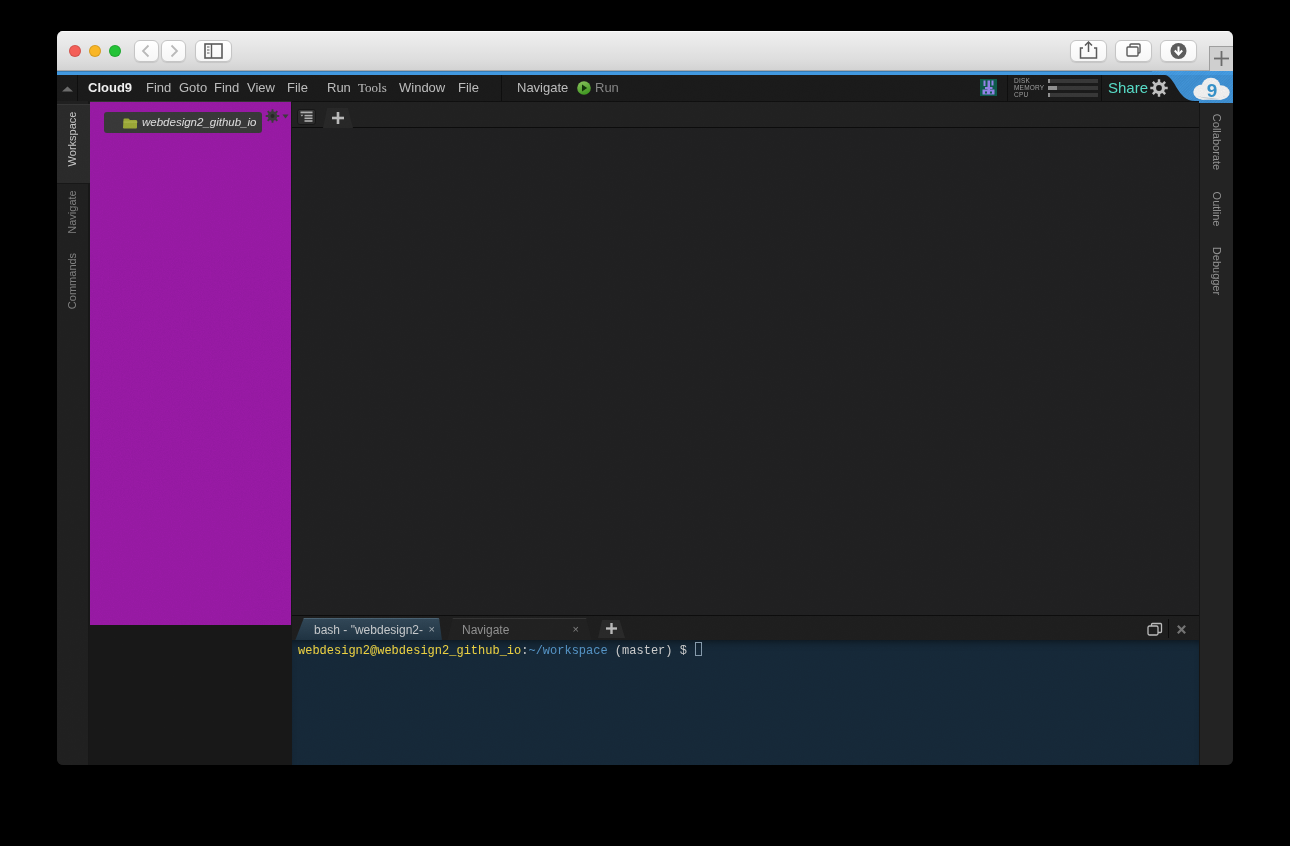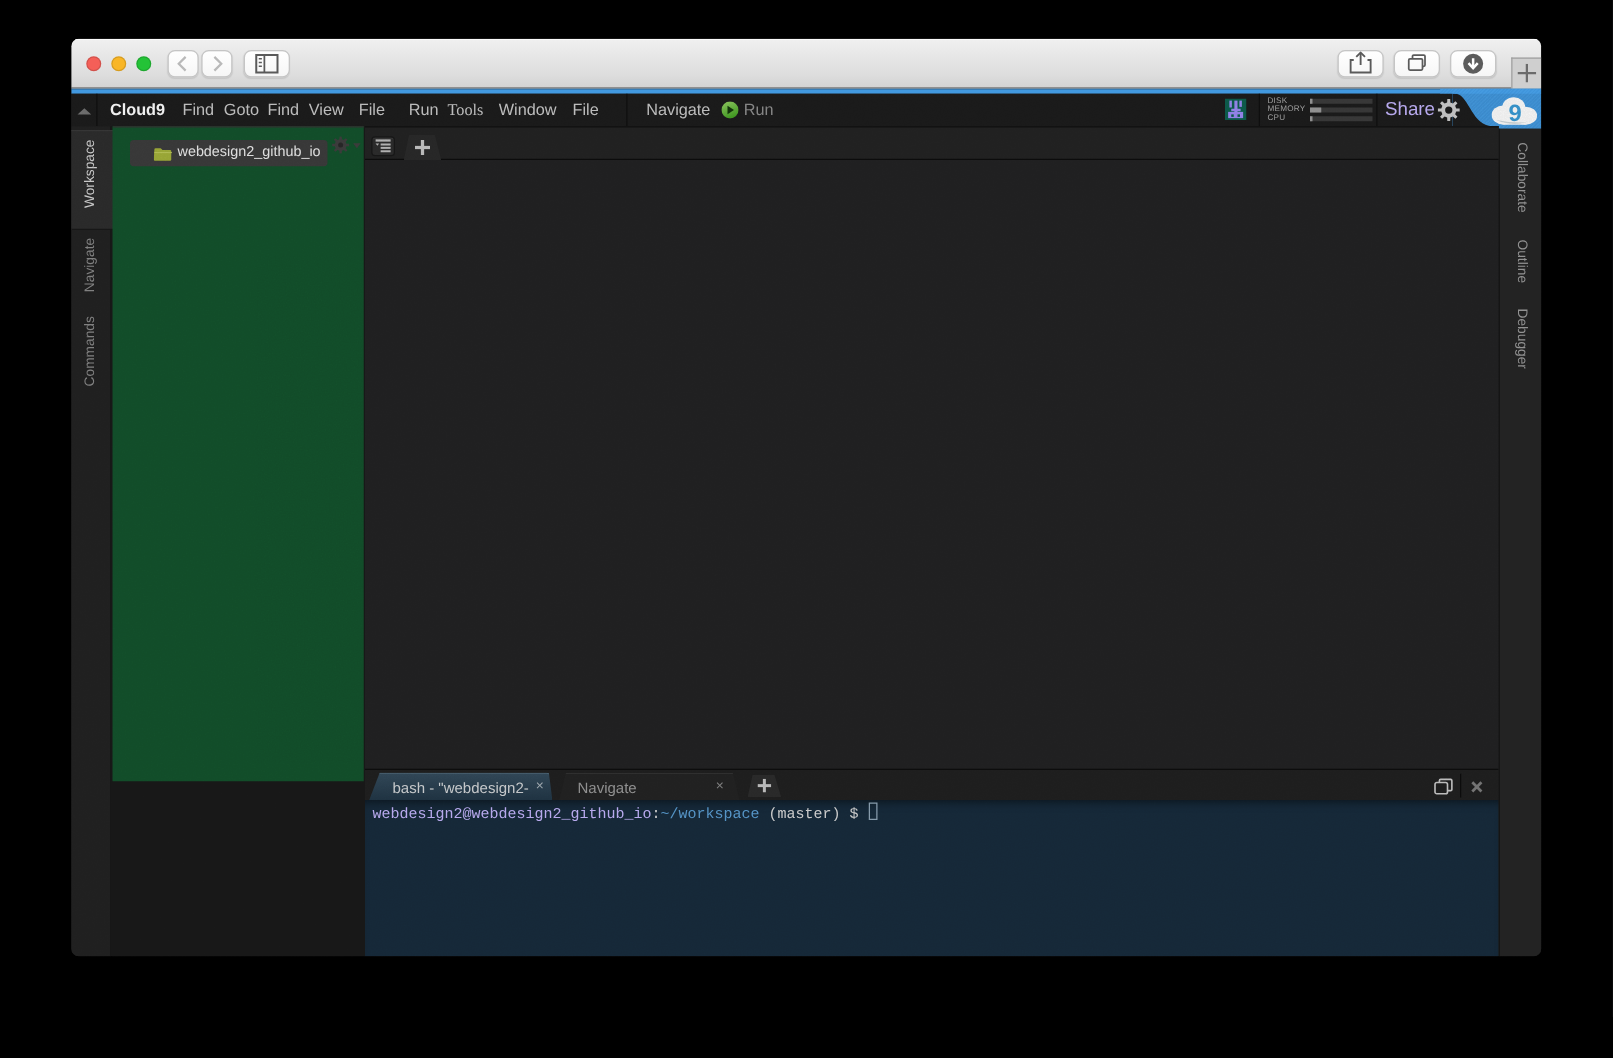--- a/index.html
+++ b/index.html
@@ -17,21 +17,21 @@
   #bluestrip{position:absolute;left:0;top:40px;width:1176px;height:4px;background:#4299e0;box-shadow:inset 0 1px 0 rgba(0,0,0,0.18);}
   #blueband{position:absolute;left:1095px;top:40px;width:81px;height:32px;background:#4299e0;background-image:repeating-linear-gradient(135deg,rgba(20,60,110,0.04) 0 1px,rgba(255,255,255,0.015) 1px 2px);}
   #menubar{position:absolute;left:0;top:44px;width:1113px;height:26px;background:#1d1d1d;color:#c9c9c9;font-size:13px;}
   .mitem{position:absolute;top:5px;}
   .mdiv{position:absolute;top:0;width:1px;height:26px;background:#101010;}
   
   #lstrip{position:absolute;left:0;top:70px;width:32px;height:664px;background:#232323;border-right:1px solid #191919;}
   .vrot{position:absolute;color:#8a8a8a;font-size:11px;white-space:nowrap;transform:translate(-50%,-50%) rotate(-90deg);}
   .vrotR{position:absolute;color:#929292;font-size:11px;white-space:nowrap;transform:translate(-50%,-50%) rotate(90deg);}
   
-  #tree{position:absolute;left:33px;top:70px;width:201px;height:524px;background:#14532d;box-shadow:inset 0 1px 0 #343434;}
+  #tree{position:absolute;left:33px;top:70px;width:201px;height:524px;background:#a21caf;box-shadow:inset 0 1px 0 #343434;font-style:italic;}
   #treerow{position:absolute;left:14px;top:11px;width:158px;height:21px;background:#3d3d3d;border-radius:3px;color:#ededed;font-size:11.5px;line-height:21px;}
   
   #edcol{position:absolute;left:235px;top:70px;width:907px;height:664px;background:#232324;}
   #edtabs{position:absolute;left:0;top:0;width:907px;height:27px;background:#242424;border-top:1px solid #111;border-bottom:1px solid #0d0d0d;}
   #termtabs{position:absolute;left:0;top:514px;width:907px;height:25px;background:#212121;border-top:1px solid #0e0e0e;}
   #term{position:absolute;left:0;top:539px;width:907px;height:125px;background:#182c3d;font-family:"Liberation Mono",monospace;font-size:12px;box-shadow:inset 0 6px 8px -5px rgba(0,0,0,0.55);}
   
   #rstrip{position:absolute;left:1142px;top:72px;width:34px;height:662px;background:#232323;border-left:1px solid #151515;}
 </style>
 </head>
@@ -140,21 +140,21 @@
     <div style="position:absolute;left:991px;top:4px;width:50px;height:4px;background:#3c3c3c;">
         <div style="position:absolute;left:0;top:0;width:2px;height:4px;background:#9a9a9a;"></div>
       </div>
     <div style="position:absolute;left:991px;top:11px;width:50px;height:4px;background:#3c3c3c;">
         <div style="position:absolute;left:0;top:0;width:9px;height:4px;background:#9a9a9a;"></div>
       </div>
     <div style="position:absolute;left:991px;top:18px;width:50px;height:4px;background:#3c3c3c;">
         <div style="position:absolute;left:0;top:0;width:2px;height:4px;background:#9a9a9a;"></div>
       </div>
     <div class="mdiv" style="left:1044px;"></div>
-    <div style="position:absolute;left:1051px;top:4px;font-size:15px;color:#c4b5fd;">Share</div>
+    <div style="position:absolute;left:1051px;top:4px;font-size:15px;color:#5eead4;">Share</div>
   </div>
   <svg id="menucurve" width="36" height="26" viewBox="0 0 36 26" style="position:absolute;left:1105px;top:44px;">
       <path d="M0 0 L3 0 C 14 2, 15 26, 33 26 L0 26 Z" fill="#1d1d1d"></path>
     </svg>
   <svg width="18" height="18" viewBox="0 0 18 18" style="position:absolute;left:1093px;top:48px;" id="gear1">
       <path fill="#cdcdcd" d="M7.72 3.04 L7.83 0.28 L10.17 0.28 L10.28 3.04 L12.31 3.88 L14.34 2.00 L16.00 3.66 L14.12 5.69 L14.96 7.72 L17.72 7.83 L17.72 10.17 L14.96 10.28 L14.12 12.31 L16.00 14.34 L14.34 16.00 L12.31 14.12 L10.28 14.96 L10.17 17.72 L7.83 17.72 L7.72 14.96 L5.69 14.12 L3.66 16.00 L2.00 14.34 L3.88 12.31 L3.04 10.28 L0.28 10.17 L0.28 7.83 L3.04 7.72 L3.88 5.69 L2.00 3.66 L3.66 2.00 L5.69 3.88 Z"></path>
       <circle cx="9" cy="9" r="2.9" fill="#1d1d1d"></circle>
     </svg>
   <svg id="c9logo" width="37" height="26" viewBox="0 0 37 26" style="position:absolute;left:1136px;top:45px;">
     <g>
@@ -225,21 +225,21 @@
       <svg width="16" height="15" viewBox="0 0 16 15" style="position:absolute;left:855px;top:6px;">
           <rect x="1" y="4" width="10" height="9" rx="1.5" fill="none" stroke="#c9c9c9" stroke-width="1.3"></rect>
           <path d="M4.5 4 V2.5 a1 1 0 0 1 1-1 h8 a1 1 0 0 1 1 1 v7 a1 1 0 0 1 -1 1 H11" fill="none" stroke="#c9c9c9" stroke-width="1.3"></path>
         </svg>
       <div style="position:absolute;left:876px;top:3px;width:1px;height:19px;background:#0d0d0d;"></div>
       <svg width="11" height="11" viewBox="0 0 12 12" style="position:absolute;left:884px;top:8px;">
           <path d="M2 2 L10 10 M10 2 L2 10" stroke="#7c7c7c" stroke-width="2.4"></path>
         </svg>
     </div>
     <div id="term">
-      <div style="position:absolute;left:6px;top:4px;white-space:pre;"><span style="color:#c4b5fd;margin-top:13px;">webdesign2@webdesign2_github_io</span><span style="color:#d9d9d9;">:</span><span style="color:#5c9fd4;">~/workspace</span><span style="color:#d9d9d9;"> (master) $ </span></div>
+      <div style="position:absolute;left:6px;top:4px;white-space:pre;"><span style="color:#fde047;margin-top:13px;">webdesign2@webdesign2_github_io</span><span style="color:#d9d9d9;">:</span><span style="color:#5c9fd4;">~/workspace</span><span style="color:#d9d9d9;"> (master) $ </span></div>
       <div style="position:absolute;left:403px;top:2px;width:7px;height:14px;border:1.5px solid #90a6b8;"></div>
     </div>
   </div>
   <svg width="1176" height="690" style="position:absolute;left:0;top:44px;opacity:0.07;pointer-events:none;" aria-hidden="true">
     <filter id="nz">
         <feTurbulence type="fractalNoise" baseFrequency="0.9" numOctaves="2" seed="7"></feTurbulence>
         <feColorMatrix type="matrix" values="0 0 0 0 0  0 0 0 0 0  0 0 0 0 0  0.6 0.6 0.6 0 0"></feColorMatrix>
       </filter>
     <rect width="1176" height="690" filter="url(#nz)" fill="#000"></rect>
   </svg>

